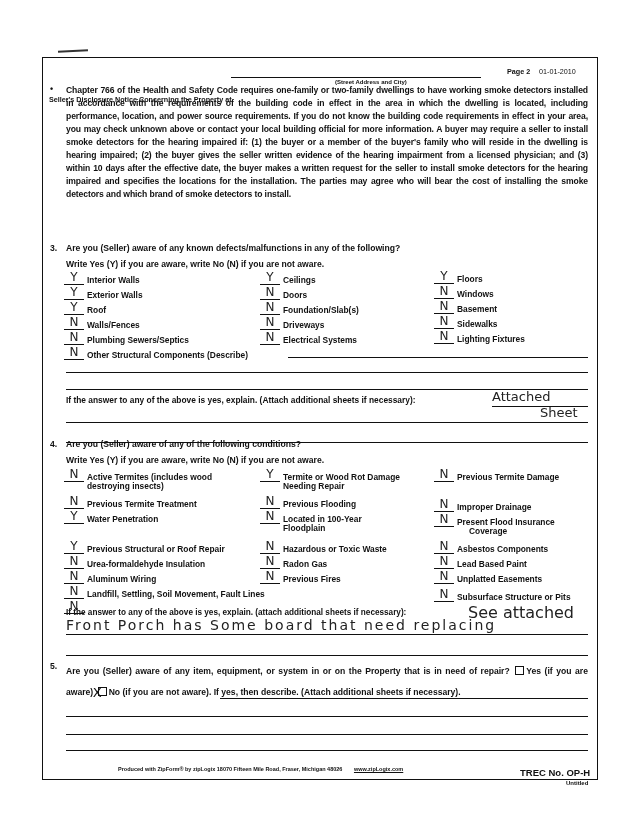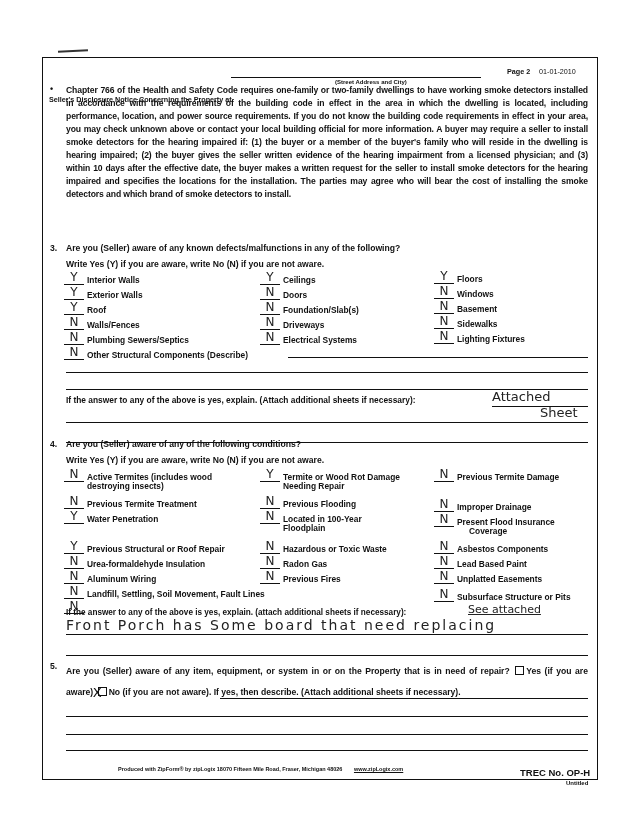--- a/index.html
+++ b/index.html
@@ -213,21 +213,21 @@
     <div class="item" style="left: 434px; top: 589px;">
       <span class="mark">N</span>
       <span class="txt">Subsurface Structure or Pits</span>
     </div>
     <div class="item" style="left: 64px; top: 601px;">
       <span class="mark">N</span>
     </div>
   </div>
 
 <div class="q" style="left:66px;top:608px;font-size:8.2px;">If the answer to any of the above is yes, explain. (attach additional sheets if necessary):</div>
-<div class="hand" style="left:468px;top:603px;font-size:11px;text-decoration:underline;">See attached</div>
+<div class="hand" style="left:468px;top:603px;font-size:16px;">See attached</div>
 <div class="hand" style="left:66px;top:617px;font-size:14px;letter-spacing:2px;">Front Porch has Some board that need replacing</div>
 <div class="line" style="left:66px;top:634px;width:522px;"></div>
 <div class="line" style="left:66px;top:655px;width:522px;"></div>
 
 <div class="qnum" style="left:50px;top:661px;">5.</div>
 <div class="q" style="left:66px;top:661px;width:522px;text-align:justify;line-height:21px;">
   <span>Are you (Seller) aware of any item, equipment, or system in or on the Property that is in need of repair?</span>
   <span class="cb"></span><span>Yes (if you are aware)</span>
   <span class="cb" style="position:relative;"><span style="position:absolute;left:-6px;top:-6px;font-family:'DejaVu Sans',sans-serif;font-weight:normal;font-size:13px;">X</span></span><span>No (if you are not aware). If yes, then describe. (Attach</span>
   <span>additional sheets if necessary).</span>

